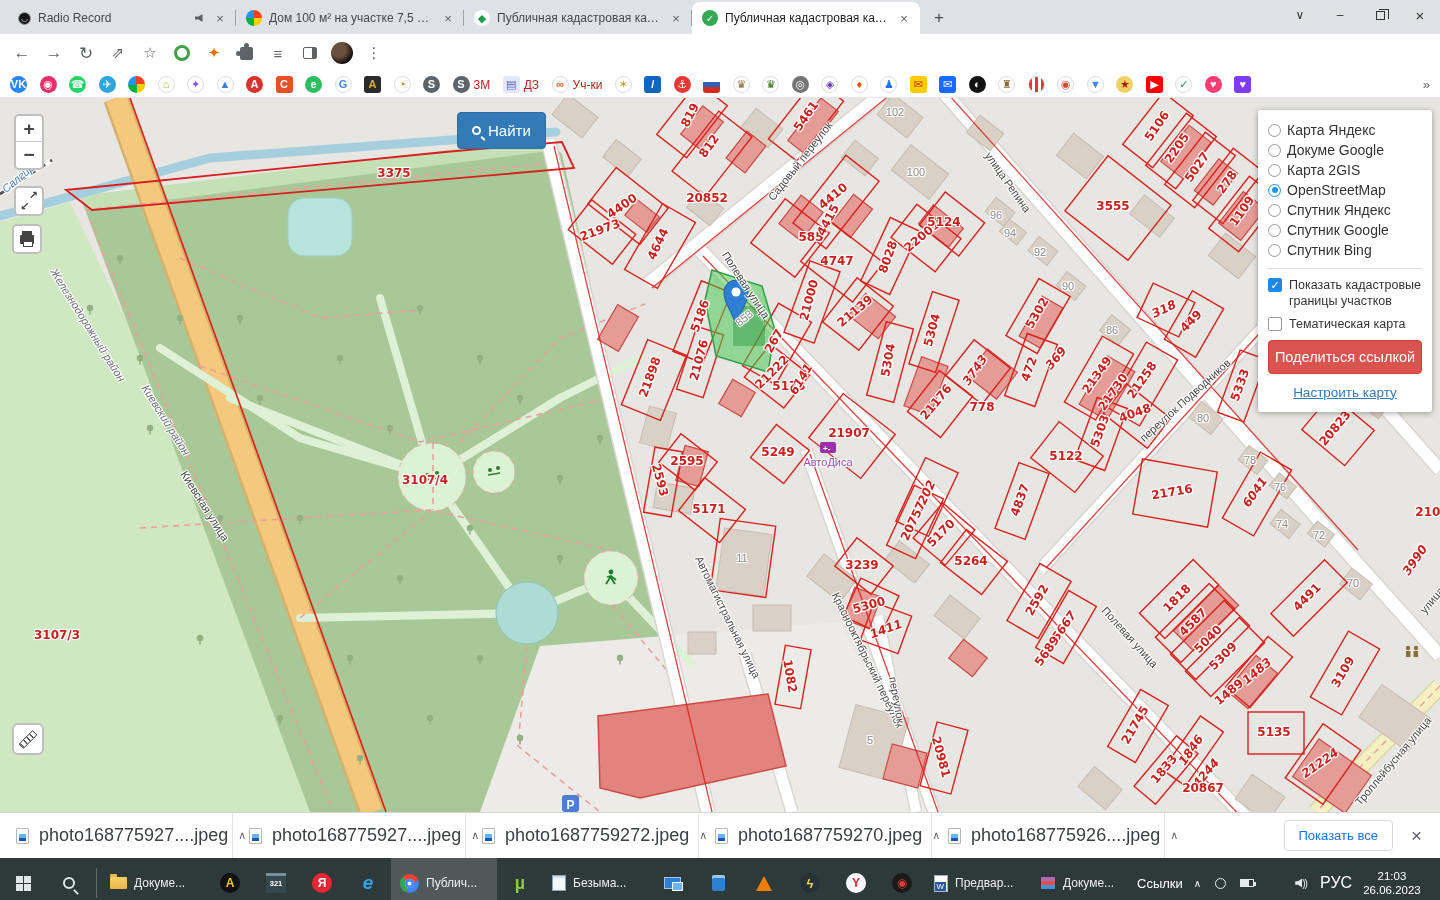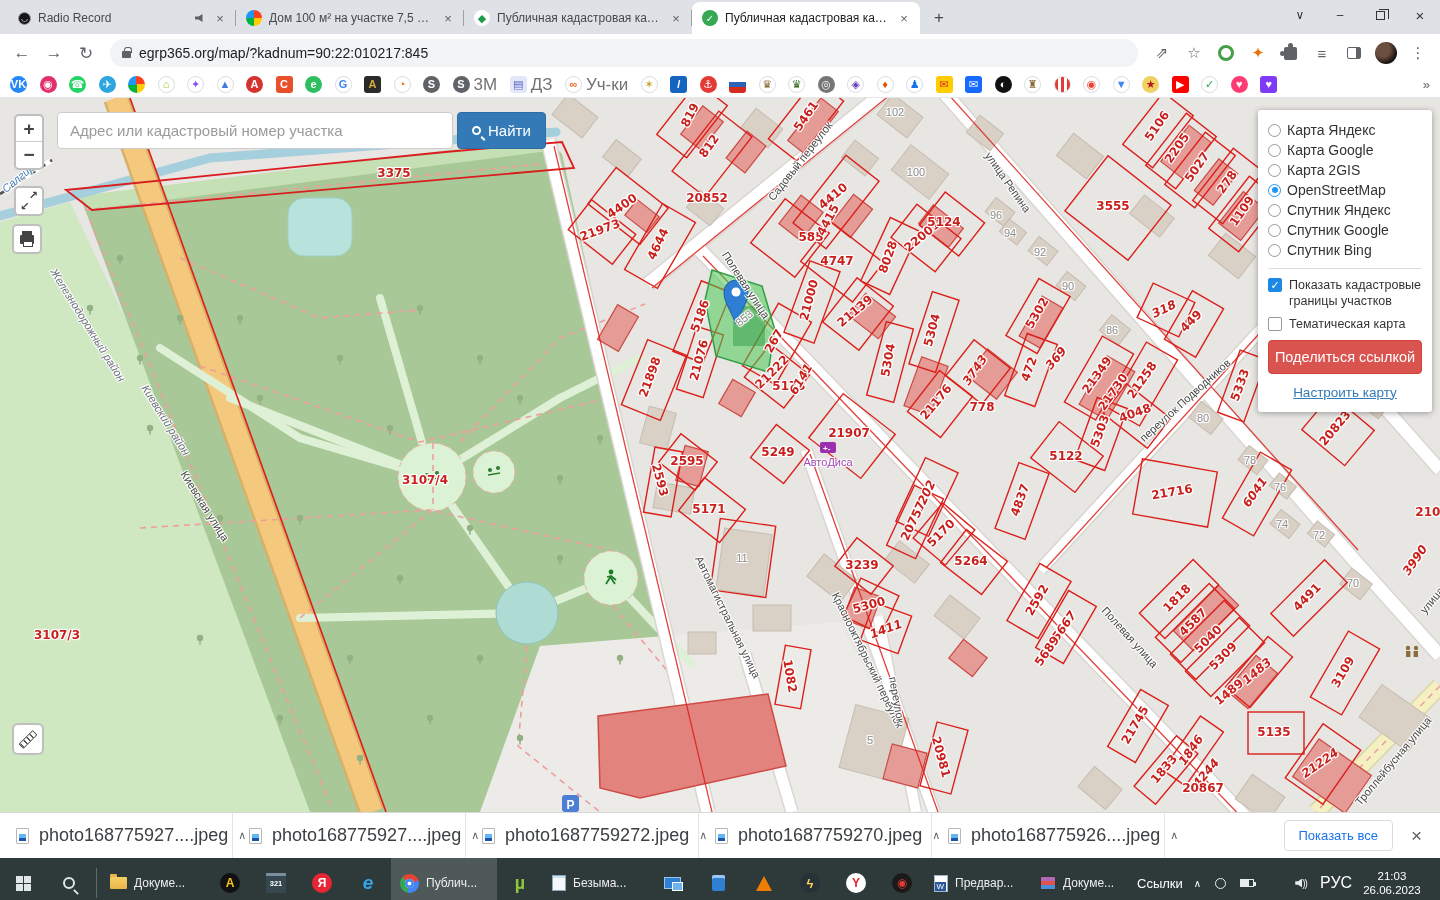--- a/index.html
+++ b/index.html
@@ -44,21 +44,21 @@
   .puzzle { width:13px; height:13px; background:#5f6368; border-radius:2px; position:relative; }
   .puzzle::before { content:""; position:absolute; top:-4px; left:4px; width:5px; height:5px; background:#5f6368; border-radius:50%; }
   .puzzle::after { content:""; position:absolute; left:-4px; top:4px; width:5px; height:5px; background:#5f6368; border-radius:50%; }
   .sidebar-ic { width:14px; height:12px; border:1.5px solid #5f6368; border-radius:2px; position:relative; }
   .sidebar-ic::after { content:""; position:absolute; right:0; top:0; bottom:0; width:4px; background:#5f6368; }
 
   
   #bookmarks { height:26px; background:#fff; display:flex; align-items:center; padding:0 10px; gap:12.5px; border-bottom:1px solid #e4e6e8; }
   .bm { display:flex; align-items:center; gap:4px; }
   .bmi { width:17px; height:17px; display:flex; align-items:center; justify-content:center; font-size:11px; font-weight:bold; line-height:1; }
-  .bm .bml { font-size:17px; color:#737373; }
+  .bm .bml { font-size:12px; color:#b91c1c; }
   #bm-overflow { margin-left:auto; color:#5f6368; font-size:13px; }
 
   
   #map { position:absolute; left:0; top:98px; width:1440px; height:714px; background:#e8e6e3; overflow:hidden; }
   #mapsvg { position:absolute; left:0; top:0; }
   #maplabels { position:absolute; left:0; top:0; width:100%; height:100%; pointer-events:none; }
   .ml { position:absolute; white-space:nowrap; transform-origin:center;
         text-shadow:-1px -1px 0 #fff,1px -1px 0 #fff,-1px 1px 0 #fff,1px 1px 0 #fff, 0 0 3px #fff; }
   .lp { font-size:12px; font-weight:bold; color:#c8201c; font-family:"DejaVu Sans",sans-serif; }
   .li { font-style:italic; font-weight:600; }
@@ -197,24 +197,20 @@
         <span class="restore"></span>
       </div>
     <div class="wc" style="font-size:15px;">×</div>
   </div>
 </div>
 
 <div id="toolbar">
   <div class="navbtn">←</div>
   <div class="navbtn">→</div>
   <div class="navbtn">↻</div>
-  <div id="addressbar">
-    <span class="lock"></span>
-    <span id="url">egrp365.org/map/?kadnum=90:22:010217:845</span>
-  </div>
   <div class="tbico">⇗</div>
   <div class="tbico">☆</div>
   <div class="tbico">
       <span class="extdot"></span>
     </div>
   <div class="tbico" style="color:#e8710a;">✦</div>
   <div class="tbico">
       <span class="puzzle"></span>
     </div>
   <div class="tbico">≡</div>
@@ -773,37 +769,34 @@
     <span class="a1">↗</span>
     <span class="a2">↙</span>
   </div>
   <div id="printbtn" class="leaf-ctl">
     <span class="printer"></span>
   </div>
   <div id="rulerbtn" class="leaf-ctl">
     <span class="ruler"></span>
   </div>
 
-  <div id="searchbox">
-    <input type="text" placeholder="Адрес или кадастровый номер участка" style="">
-  </div>
   <div id="findbtn">
     <span class="mag"></span>
     <span>Найти</span>
   </div>
 
   <div id="layerpanel">
     <div id="layerlist">
         <div class="lrow">
           <span class="radio"></span>
           <span>Карта Яндекс</span>
         </div>
         <div class="lrow">
           <span class="radio"></span>
-          <span>Карта Google</span>
+          <span>Докуме Google</span>
         </div>
         <div class="lrow">
           <span class="radio"></span>
           <span>Карта 2GIS</span>
         </div>
         <div class="lrow">
           <span class="radio sel"></span>
           <span>OpenStreetMap</span>
         </div>
         <div class="lrow">

